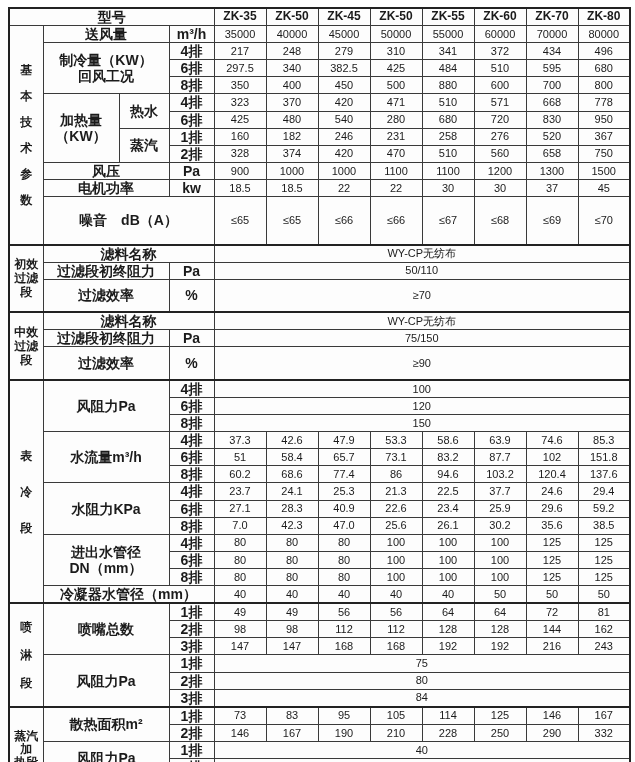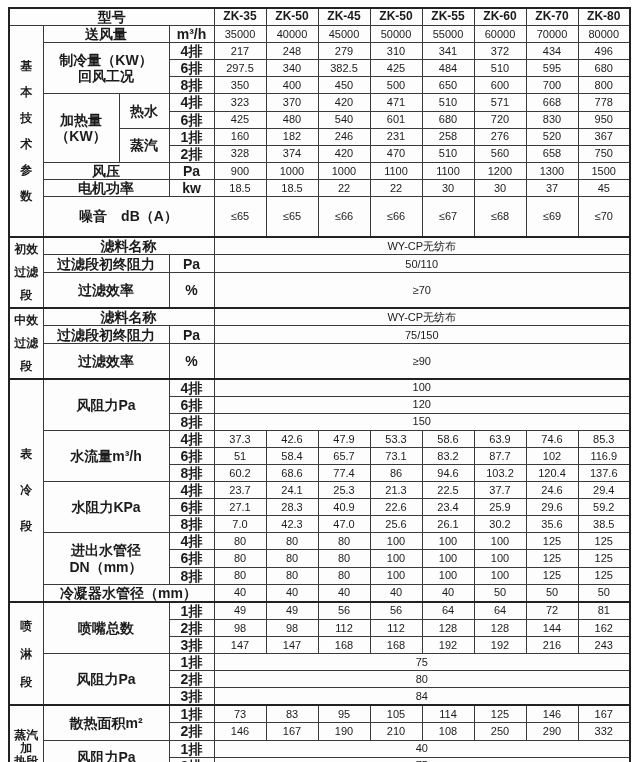--- a/index.html
+++ b/index.html
@@ -29,39 +29,39 @@
     text-align:center;
     vertical-align:middle;
     padding:0 1px;
     overflow:hidden;
     font-size:11px;
     line-height:1.15;
     color:var(--ink);
   }
   
   tr{height:17px;}
-  tr.tall{height:40px;margin-top:8px;}
+  tr.tall{height:48px;margin-top:8px;}
   tr.mid{height:33px;}
   tr.sm{height:16px;}
   tr.xs{height:15px;}
   
   tr.sec td{border-top:2px solid var(--line-heavy);}
   
   .cell-label{font-weight:bold;font-size:14px;white-space:pre-line;}
   .cell-model{font-weight:bold;font-size:12px;}
   .cell-unit{font-weight:bold;font-size:14px;}
   .cell-section{
     font-weight:bold;font-size:12px;
     white-space:pre-line;
     padding:0;
   }
   .cell-data,.cell-merged{font-size:11px;font-weight:normal;}
   
   .v26{line-height:26px;}
-  .v23{line-height:23px;}
+  .v23{line-height:14px;}
   .v36{line-height:36px;}
   .v28{line-height:28px;}
   .v16{line-height:13px;text-align:center;}
 </style>
 </head>
 <body>
 
 <div class="page">
   <table class="spec">
     <colgroup>
@@ -131,21 +131,21 @@
           <td class="cell-data">510</td>
           <td class="cell-data">595</td>
           <td class="cell-data">680</td>
         </tr>
         <tr>
           <td class="cell-unit">8排</td>
           <td class="cell-data">350</td>
           <td class="cell-data">400</td>
           <td class="cell-data">450</td>
           <td class="cell-data">500</td>
-          <td class="cell-data">650</td>
+          <td class="cell-data">880</td>
           <td class="cell-data">600</td>
           <td class="cell-data">700</td>
           <td class="cell-data">800</td>
         </tr>
         <tr>
           <td rowspan="4" class="cell-label">加热量
 （KW）</td>
           <td rowspan="2" class="cell-label">热水</td>
           <td class="cell-unit">4排</td>
           <td class="cell-data">323</td>
@@ -155,21 +155,21 @@
           <td class="cell-data">510</td>
           <td class="cell-data">571</td>
           <td class="cell-data">668</td>
           <td class="cell-data">778</td>
         </tr>
         <tr>
           <td class="cell-unit">6排</td>
           <td class="cell-data">425</td>
           <td class="cell-data">480</td>
           <td class="cell-data">540</td>
-          <td class="cell-data">601</td>
+          <td class="cell-data">280</td>
           <td class="cell-data">680</td>
           <td class="cell-data">720</td>
           <td class="cell-data">830</td>
           <td class="cell-data">950</td>
         </tr>
         <tr>
           <td rowspan="2" class="cell-label">蒸汽</td>
           <td class="cell-unit">1排</td>
           <td class="cell-data">160</td>
           <td class="cell-data">182</td>
@@ -290,21 +290,21 @@
         </tr>
         <tr class="sm">
           <td class="cell-unit">6排</td>
           <td class="cell-data">51</td>
           <td class="cell-data">58.4</td>
           <td class="cell-data">65.7</td>
           <td class="cell-data">73.1</td>
           <td class="cell-data">83.2</td>
           <td class="cell-data">87.7</td>
           <td class="cell-data">102</td>
-          <td class="cell-data">116.9</td>
+          <td class="cell-data">151.8</td>
         </tr>
         <tr class="sm">
           <td class="cell-unit">8排</td>
           <td class="cell-data">60.2</td>
           <td class="cell-data">68.6</td>
           <td class="cell-data">77.4</td>
           <td class="cell-data">86</td>
           <td class="cell-data">94.6</td>
           <td class="cell-data">103.2</td>
           <td class="cell-data">120.4</td>
@@ -453,21 +453,21 @@
           <td class="cell-data">125</td>
           <td class="cell-data">146</td>
           <td class="cell-data">167</td>
         </tr>
         <tr class="sm">
           <td class="cell-unit">2排</td>
           <td class="cell-data">146</td>
           <td class="cell-data">167</td>
           <td class="cell-data">190</td>
           <td class="cell-data">210</td>
-          <td class="cell-data">108</td>
+          <td class="cell-data">228</td>
           <td class="cell-data">250</td>
           <td class="cell-data">290</td>
           <td class="cell-data">332</td>
         </tr>
         <tr class="sm">
           <td colspan="2" rowspan="2" class="cell-label">风阻力Pa</td>
           <td class="cell-unit">1排</td>
           <td colspan="8" class="cell-merged">40</td>
         </tr>
         <tr class="sm">

